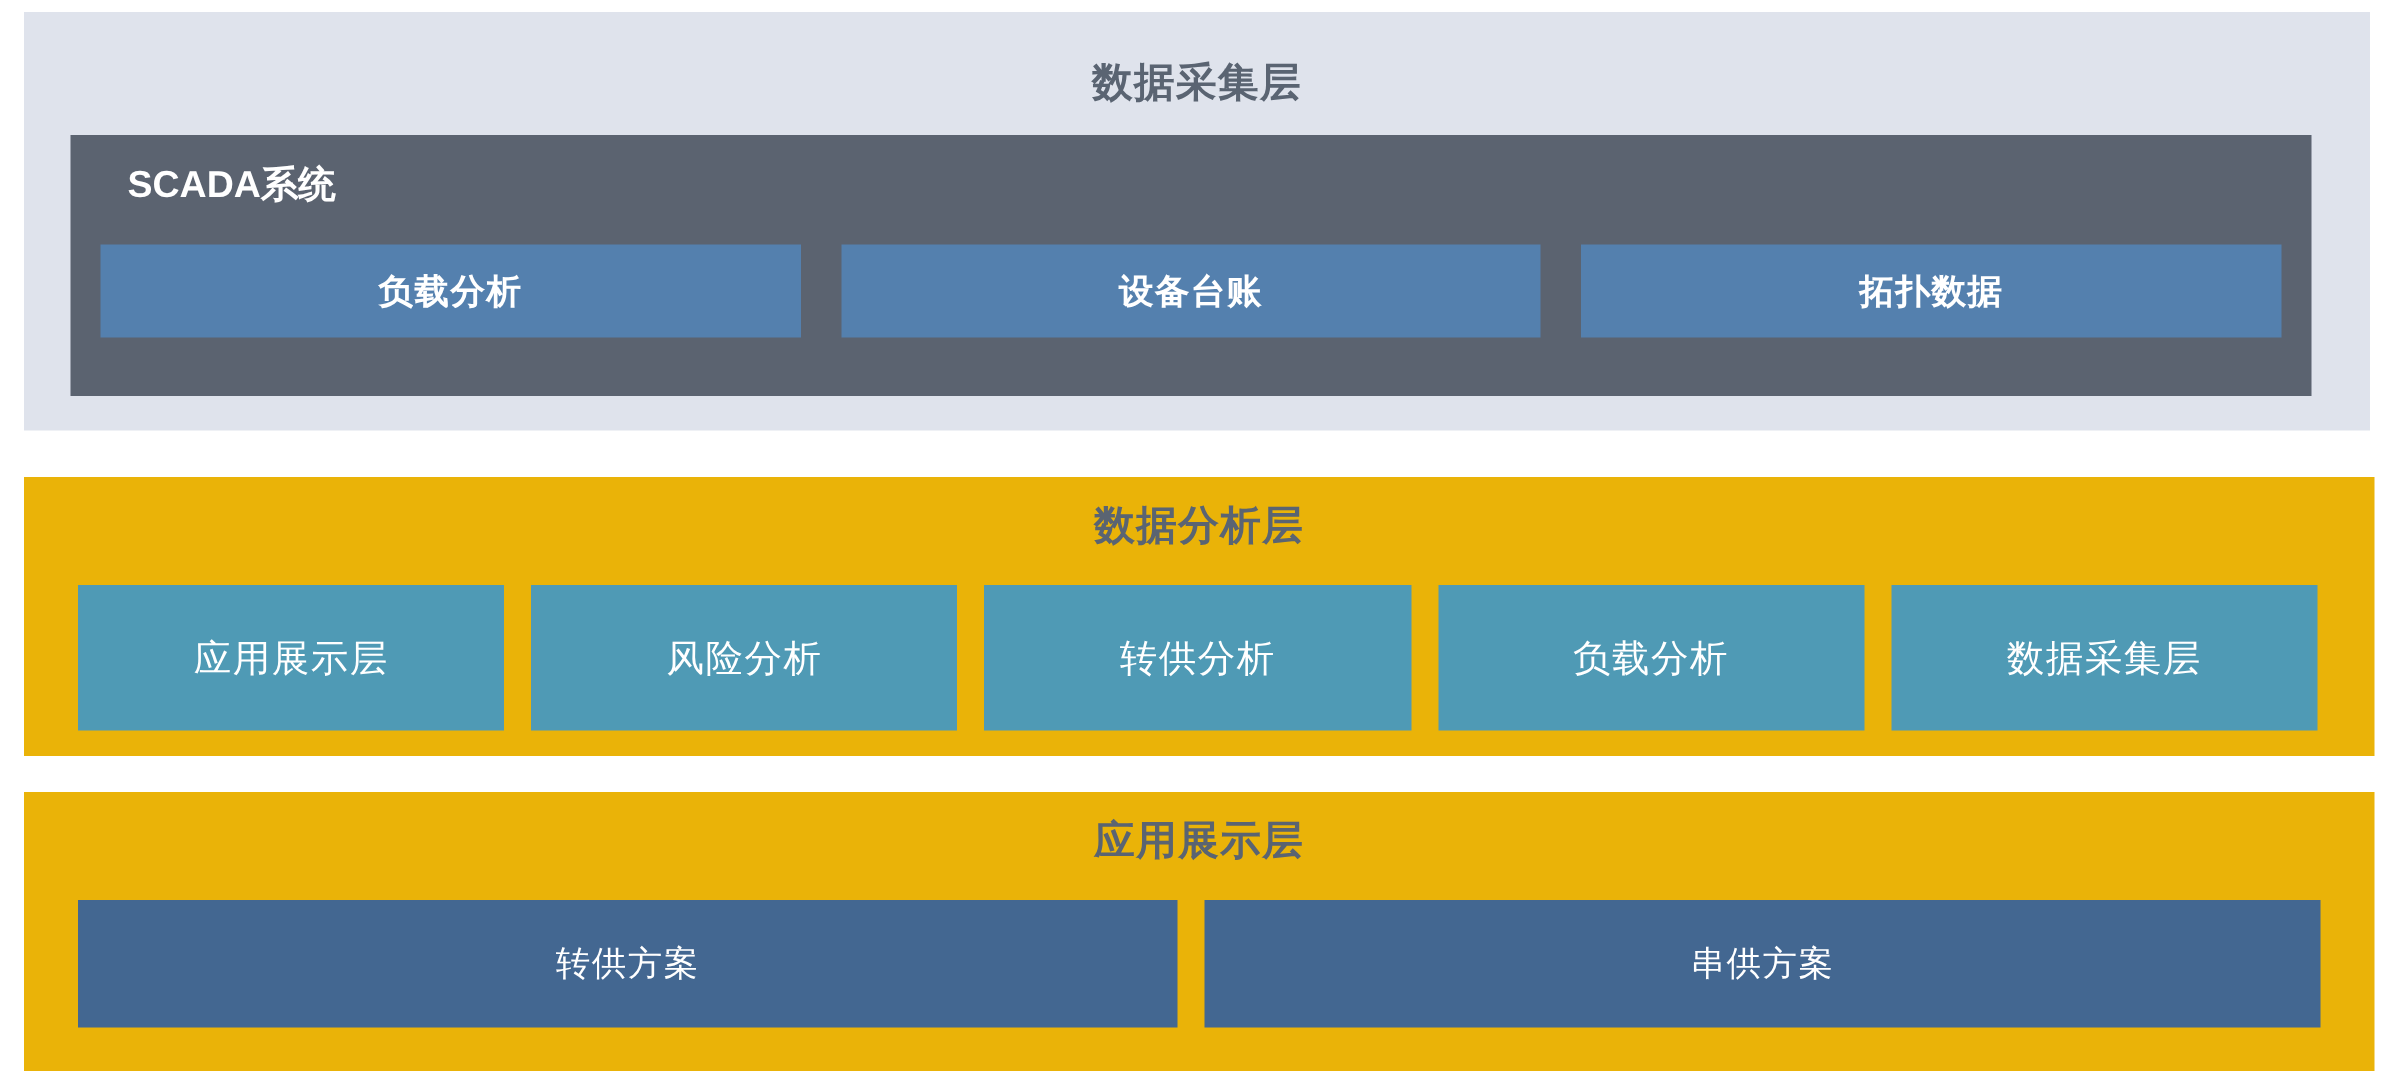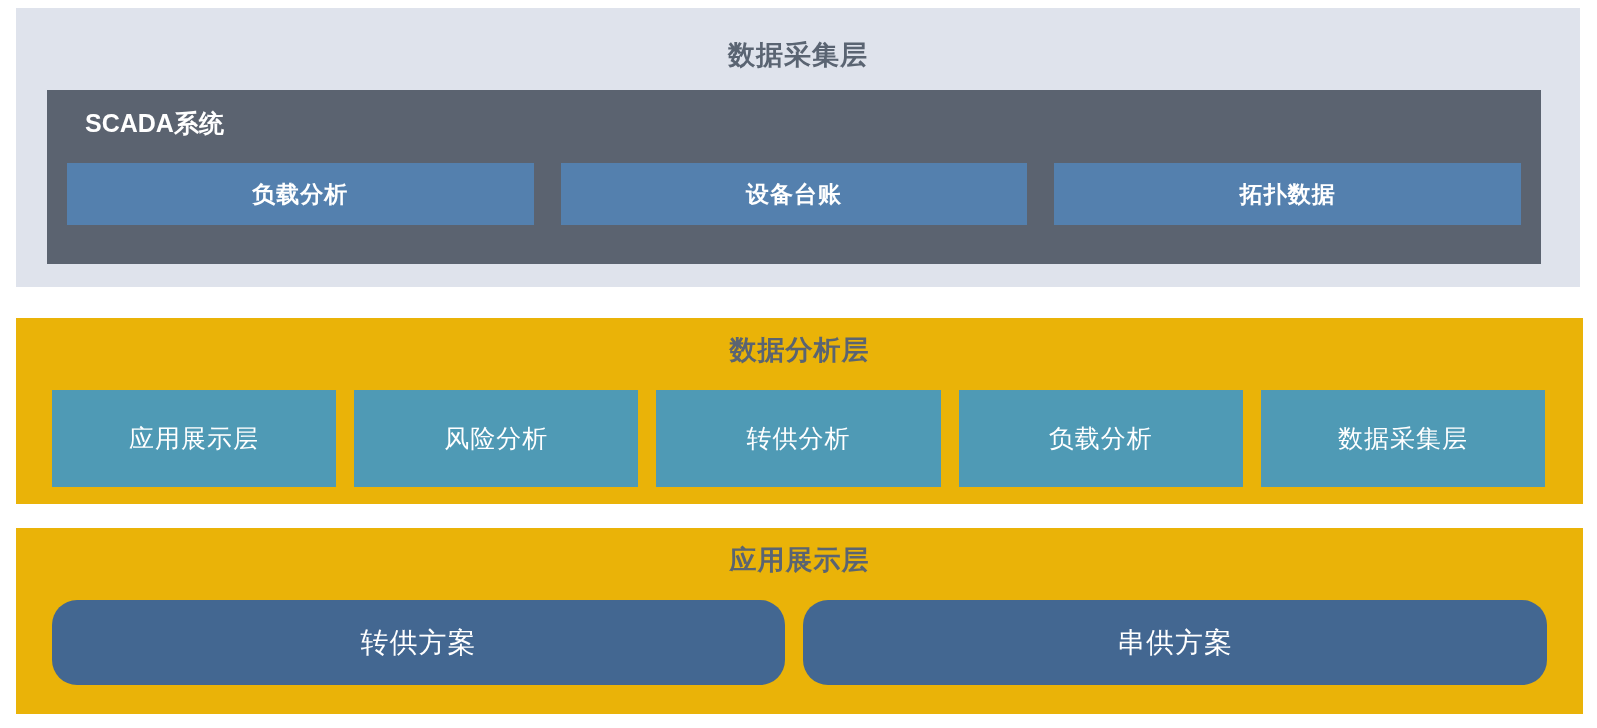--- a/index.html
+++ b/index.html
@@ -138,28 +138,27 @@
     left: 36px;
     top: 72px;
     right: 36px;
     height: 85px;
     display: flex;
     gap: 18px;
   }
   .application-box {
     background: #436791;
     color: #ffffff;
-    font-size: 28px;
+    font-size: 23px;
     font-weight: normal;
     display: flex;
     align-items: center;
     justify-content: center;
     letter-spacing: 1px;
     user-select: none;
-    border-radius: 25px;
   }
   .application-box.span-1 { flex: 748 1 0; }
   .application-box.span-2 { flex: 759 1 0; }
 </style>
 </head>
 <body>
 
 <div class="diagram">
 
   <section class="layer" id="layer-collection">

